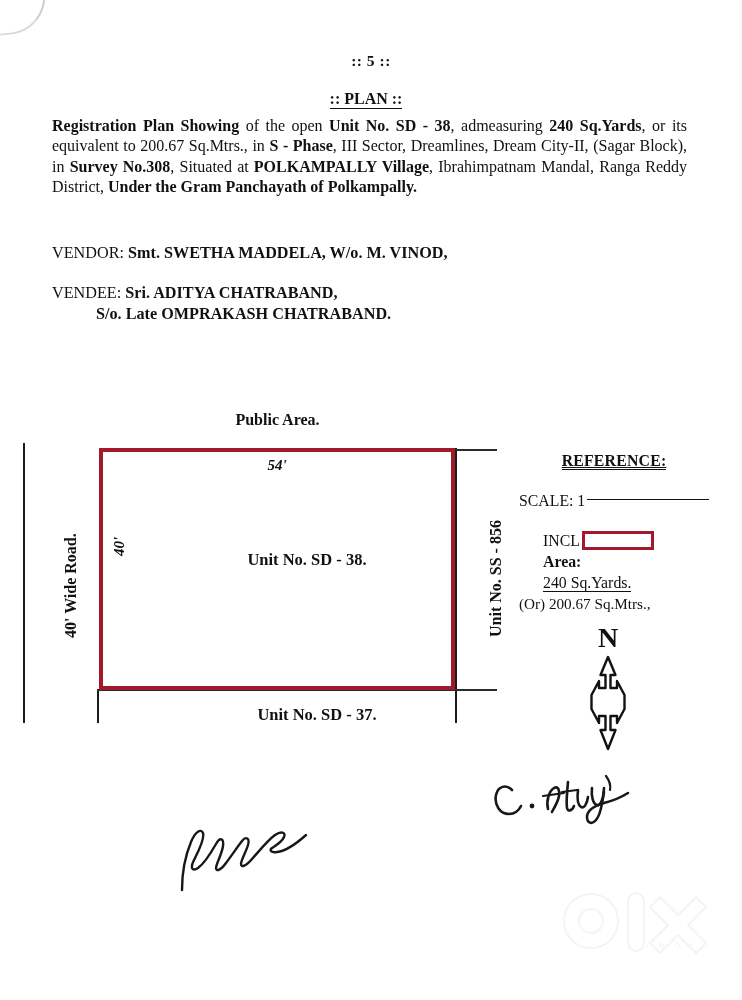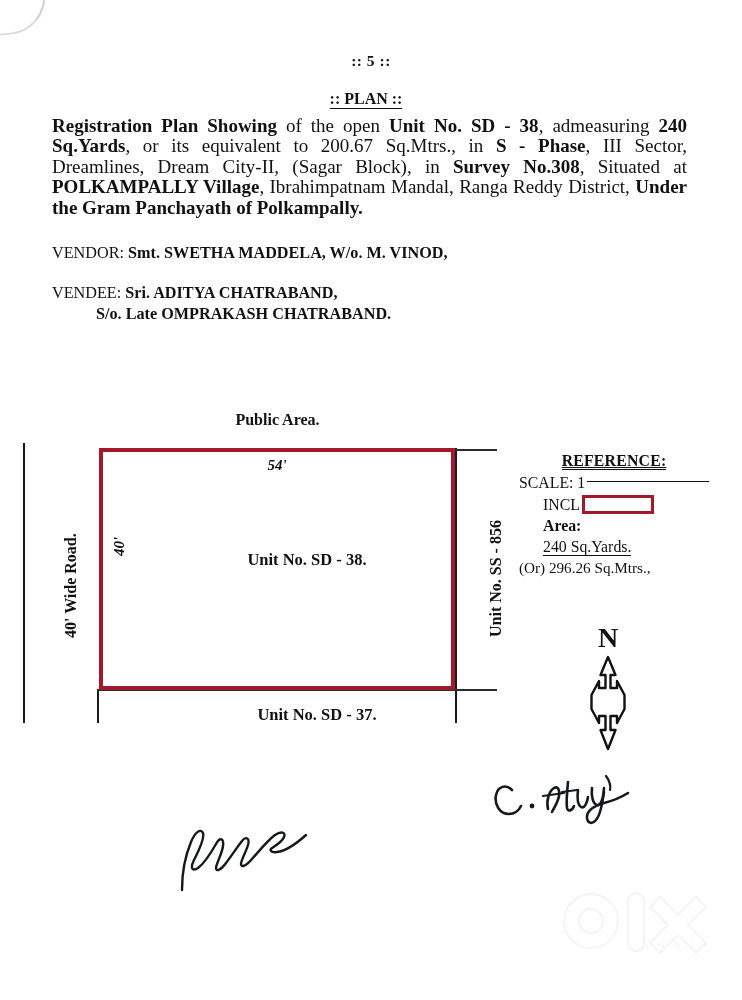--- a/index.html
+++ b/index.html
@@ -54,21 +54,21 @@
   .plan-title span {
     border-bottom: 1.6px solid #111;
     padding-bottom: 1px;
   }
 
   .para {
     position: absolute;
     left: 52px;
     width: 635px;
     top: 116px;
-    font-size: 19px;
+    font-size: 16px;
     line-height: 20.4px;
     text-align: justify;
     text-justify: inter-word;
   }
   .para b { font-weight: bold; }
 
   .party {
     position: absolute;
     left: 52px;
     font-size: 16.2px;
@@ -225,21 +225,21 @@
   .ref-title {
     text-align: center;
     font-weight: bold;
     letter-spacing: .2px;
   }
   .ref-title span { border-bottom: 1.6px solid #111; text-decoration: underline; }
   .ref-row {
     display: flex;
     align-items: center;
     height: 22px;
-    margin-top: 0;
+    margin-top: 18px;
   }
   .ref-scale-label { font-weight: normal; white-space: nowrap; }
   .ref-scale-rule {
     flex: 1;
     height: 0;
     border-bottom: 1.8px solid #111;
     margin-left: 2px;
     margin-bottom: 1px;
   }
   .ref-row.indent { padding-left: 24px; }
@@ -367,21 +367,21 @@
       <span class="swatch incl"></span>
     </div>
 
 
     <div class="ref-area-label">Area:</div>
 
     <div class="ref-area-value">
       <span>240 Sq.Yards.</span>
     </div>
 
-    <div class="ref-area-alt">(Or) 296.26 Sq.Mtrs.,</div>
+    <div class="ref-area-alt">(Or) 200.67 Sq.Mtrs.,</div>
   </div>
 
   <div class="north">
     <div class="north-letter">N</div>
     <div class="north-glyph">
       <svg width="44" height="96" viewBox="0 0 44 96" aria-hidden="true">
         <path d="M22 2 L29.5 20 L24.5 20 L24.5 33 L31 33 L31 26 L38.5 40 L38.5 54 L31 68 L31 61 L24.5 61 L24.5 75 L29.5 75 L22 94 L14.5 75 L19.5 75 L19.5 61 L13 61 L13 68 L5.5 54 L5.5 40 L13 26 L13 33 L19.5 33 L19.5 20 L14.5 20 Z" fill="#ffffff" stroke="#111111" stroke-width="2.4" stroke-linejoin="round"></path>
       </svg>
     </div>
   </div>

